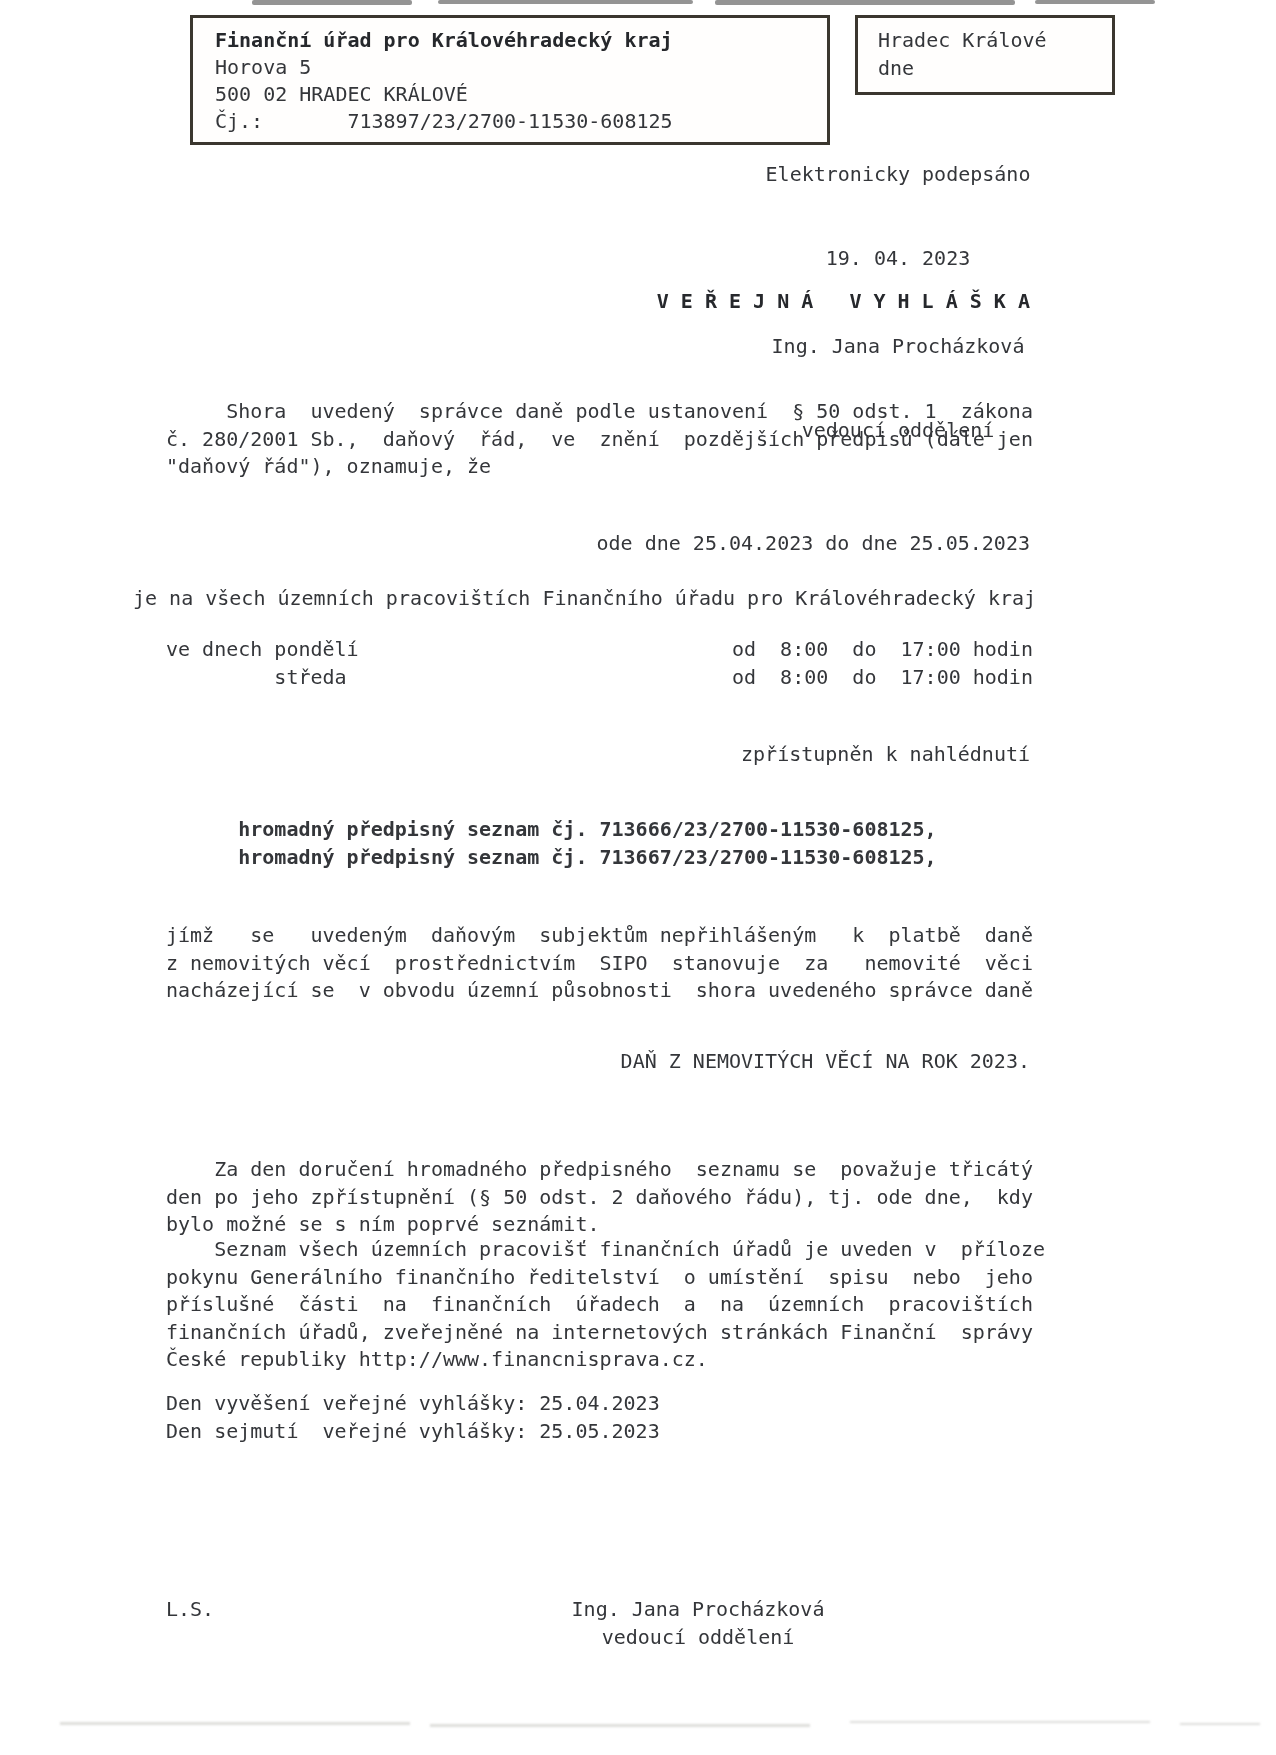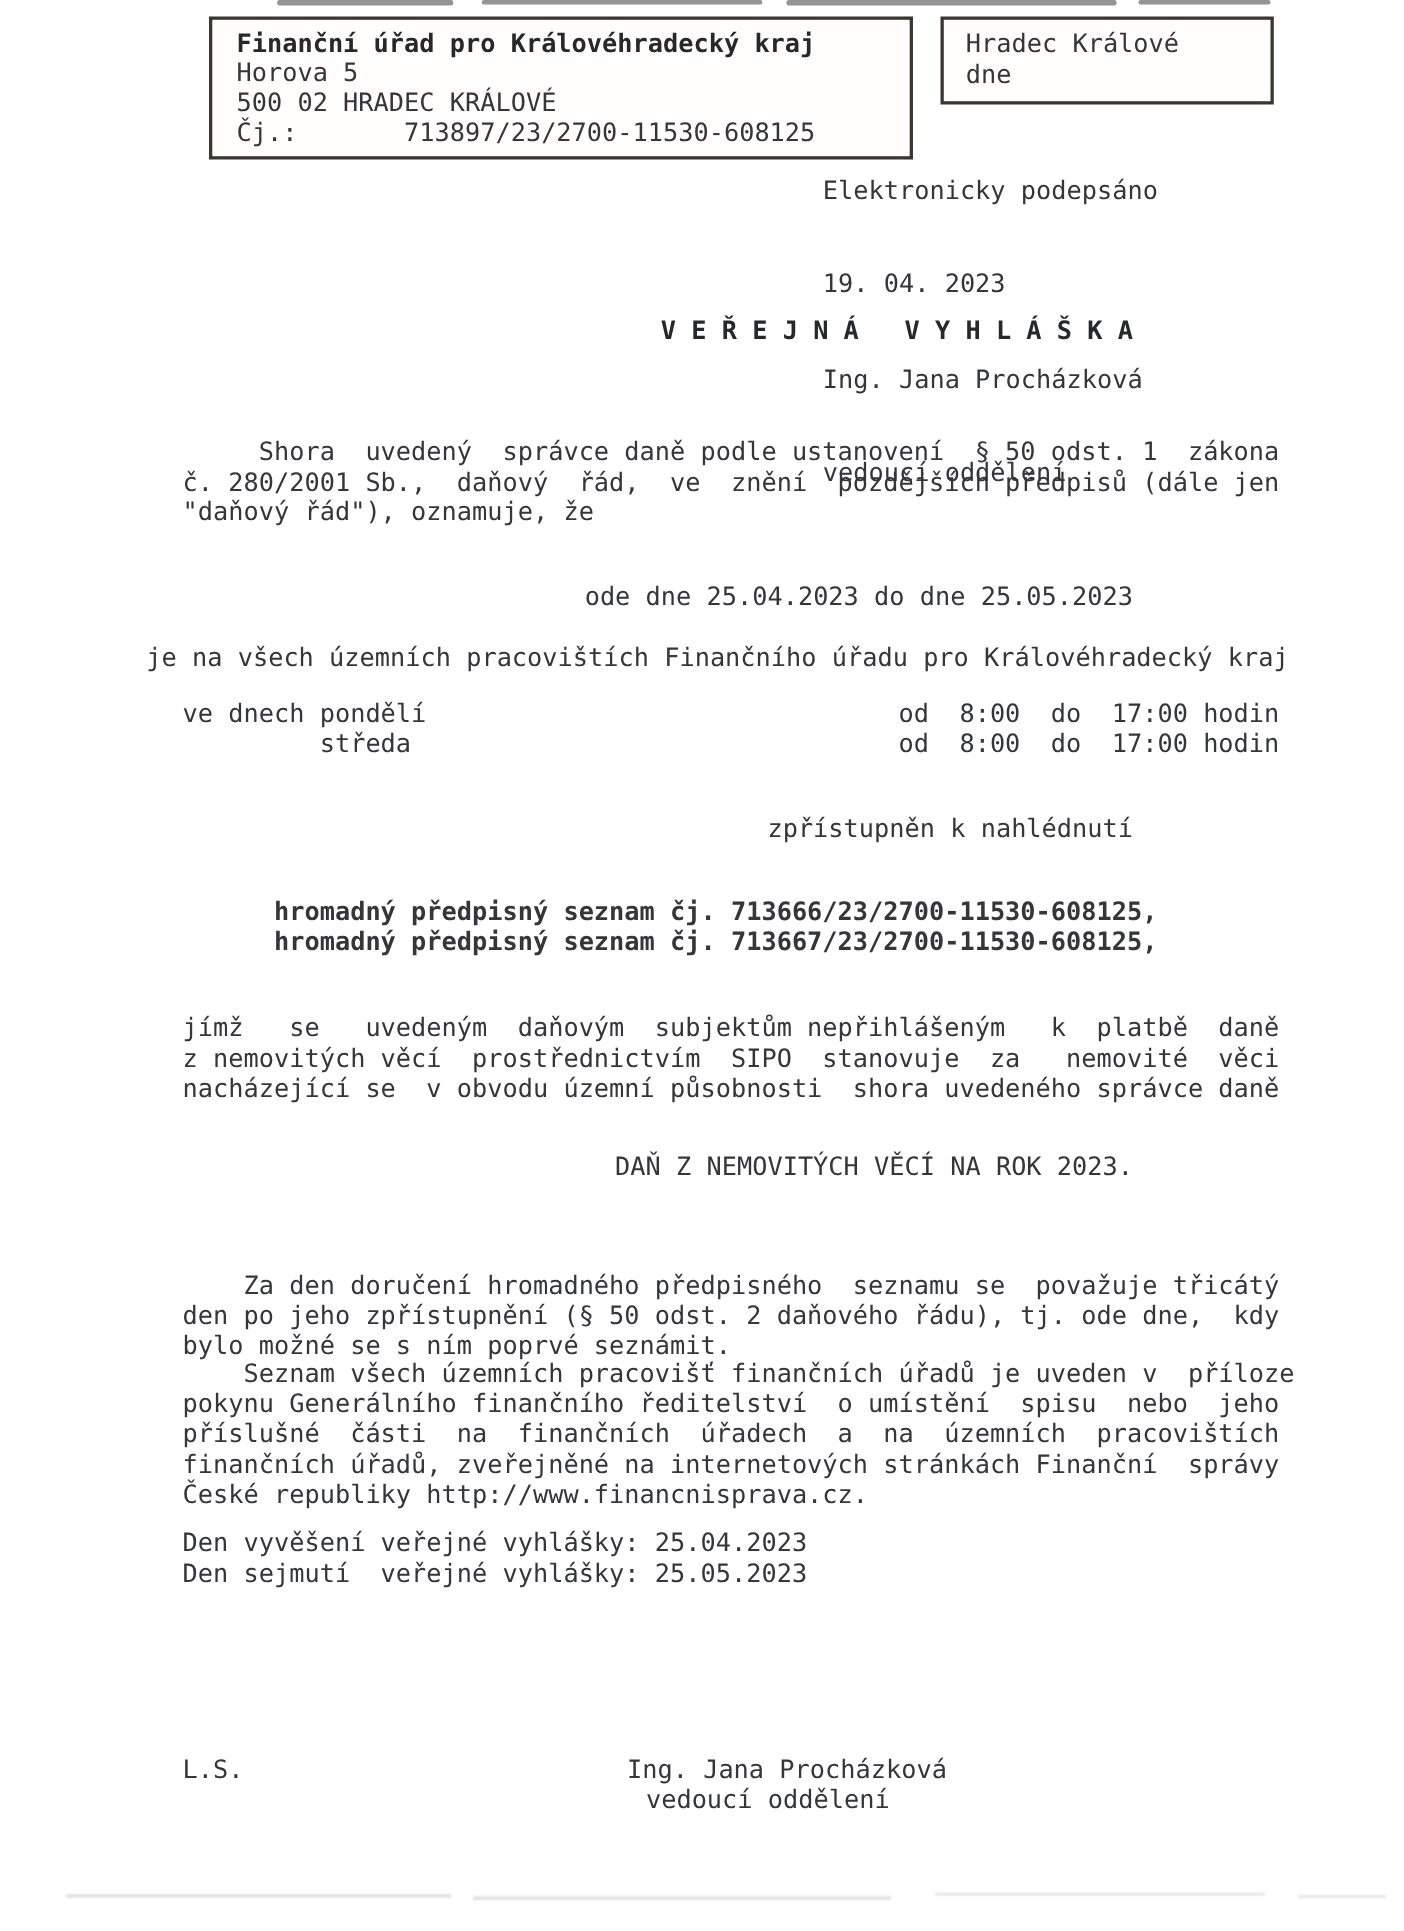--- a/index.html
+++ b/index.html
@@ -6,21 +6,21 @@
   body{
     width:1276px;height:1755px;
     background:#ffffff;
     position:relative;
     font-family:"DejaVu Sans Mono", monospace;
     color:#34363a;
     overflow:hidden;
   }
   .mono{
     position:absolute;
-    font-size:23px;
+    font-size:20px;
     line-height:27.5px;
     white-space:pre;
     letter-spacing:0;
   }
   .bold{font-weight:bold;color:#26282c;}
   .box{
     position:absolute;
     border:3px solid #3b372f;
     background:#fffefd;
     box-sizing:border-box;
@@ -40,26 +40,26 @@
 <div class="artifact artifact-top" style="left:715px;top:0;width:300px;height:5px;"></div>
 <div class="artifact artifact-top" style="left:1035px;top:0;width:120px;height:4px;"></div>
 
 <div class="box" style="left:190px;top:15px;width:640px;height:130px;">
   <div class="mono bold" style="left:22px;top:9px;">Finanční úřad pro Královéhradecký kraj</div>
   <div class="mono" style="left:22px;top:36px;">Horova 5</div>
   <div class="mono" style="left:22px;top:63px;">500 02 HRADEC KRÁLOVÉ</div>
   <div class="mono" style="left:22px;top:90px;">Čj.:       713897/23/2700-11530-608125</div>
 </div>
 
-<div class="box" style="left:855px;top:15px;width:303px;height:80px;">
+<div class="box" style="left:855px;top:15px;width:260px;height:80px;">
   <div class="mono" style="left:20px;top:9px;">Hradec Králové
 dne</div>
 </div>
 
-<div class="mono" style="left:748px;top:104px;width:300px;line-height:28px;">
+<div class="mono" style="left:748px;top:104px;width:300px;text-align:center;line-height:28px;">
   <div>Elektronicky podepsáno</div>
   <div>19. 04. 2023</div>
   <div style="margin-top:4px;">Ing. Jana Procházková</div>
   <div>vedoucí oddělení</div>
 </div>
 
 <div class="mono bold centercol" style="top:288px;">V E Ř E J N Á   V Y H L Á Š K A</div>
 
 <div class="mono" style="left:166px;top:398px;">     Shora  uvedený  správce daně podle ustanovení  § 50 odst. 1  zákona
 č. 280/2001 Sb.,  daňový  řád,  ve  znění  pozdějších předpisů (dále jen

